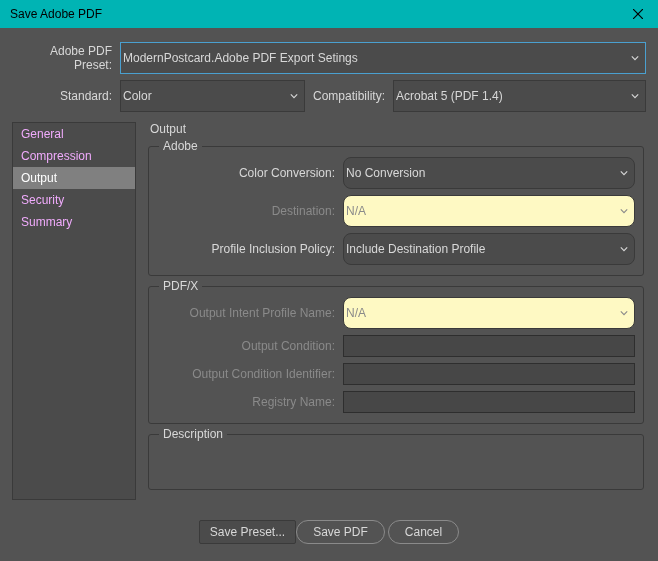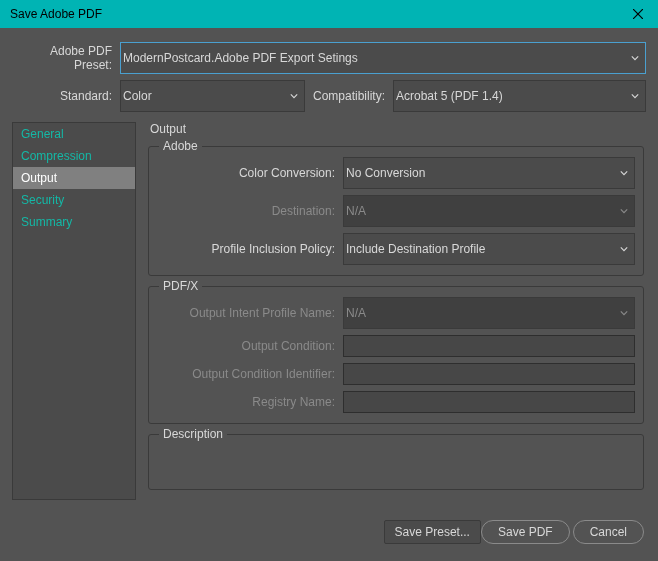--- a/index.html
+++ b/index.html
@@ -14,35 +14,35 @@
 .select { background: #4b4b4b; border: 1px solid #3a3a3a; height: 32px; color: #d8d8d8; padding: 0 2px; position: relative; display: flex; align-items: center; flex: 1; }
 .select.highlight { border: 1px solid #4aa0d0; }
 .select .chev { position: absolute; right: 6px; top: 50%; transform: translateY(-50%); }
 .chev svg { width: 8px; height: 8px; fill: #d8d8d8; }
 .std-row { display: flex; align-items: center; margin-bottom: 10px; }
 .std-label { width: 108px; text-align: right; padding-right: 8px; }
 .std-select { width: 185px; flex: none; }
 .compat-label { width: 88px; text-align: right; padding: 0 8px 0 4px; }
 .body-area { display: flex; gap: 10px; }
 .sidebar { width: 124px; border: 1px solid #3a3a3a; background: #4b4b4b; }
-.sidebar-item { padding: 4px 8px; color: #14b8a6; cursor: pointer; }
+.sidebar-item { padding: 4px 8px; color: #f0abfc; cursor: pointer; }
 .sidebar-item.selected { background: #808080; color: #fff; }
 .main { flex: 1; }
 .main-title { color: #d8d8d8; margin-bottom: 10px; padding-left: 4px; }
 .fieldset { border: 1px solid #3a3a3a; border-radius: 3px; padding: 10px 8px 10px 8px; margin: 0 2px 10px 2px; position: relative; }
 .fieldset .legend { position: absolute; top: -8px; left: 10px; background: #535353; padding: 0 4px; color: #d8d8d8; }
 .form-row { display: flex; align-items: center; margin-bottom: 6px; }
 .form-label { width: 186px; text-align: right; padding-right: 8px; color: #d8d8d8; }
 .form-label.disabled { color: #8a8a8a; }
-.form-select { flex: 1; }
-.select.disabled { color: #8a8a8a; background: #404040; }
+.form-select { flex: 1; border-radius: 8px; }
+.select.disabled { color: #8a8a8a; background: #fef9c3; }
 .input { background: #3f3f3f; border: 1px solid #2e2e2e; height: 22px; color: #d8d8d8; padding: 0 6px; flex: 1; }
 .input.disabled { background: #474747; color: #8a8a8a; }
 .desc-box { height: 56px; }
-.footer { display: flex; justify-content: flex-end; align-items: center; padding: 10px 14px 12px 14px; }
+.footer { display: flex; justify-content: center; align-items: center; padding: 10px 14px 12px 14px; }
 .btn { background: transparent; border: 1px solid #8a8a8a; color: #d8d8d8; padding: 4px 16px; border-radius: 12px; cursor: pointer; font-size: 12px; }
 .btn-plain { border-radius: 2px; border: 1px solid #3a3a3a; background:#4b4b4b; padding: 4px 10px; }
 .footer-right { display: flex; gap: 3px; }
 </style>
 </head>
 <body>
 
 <div class="titlebar">
   <span class="title">Save Adobe PDF</span>
   <div class="close-btn">

